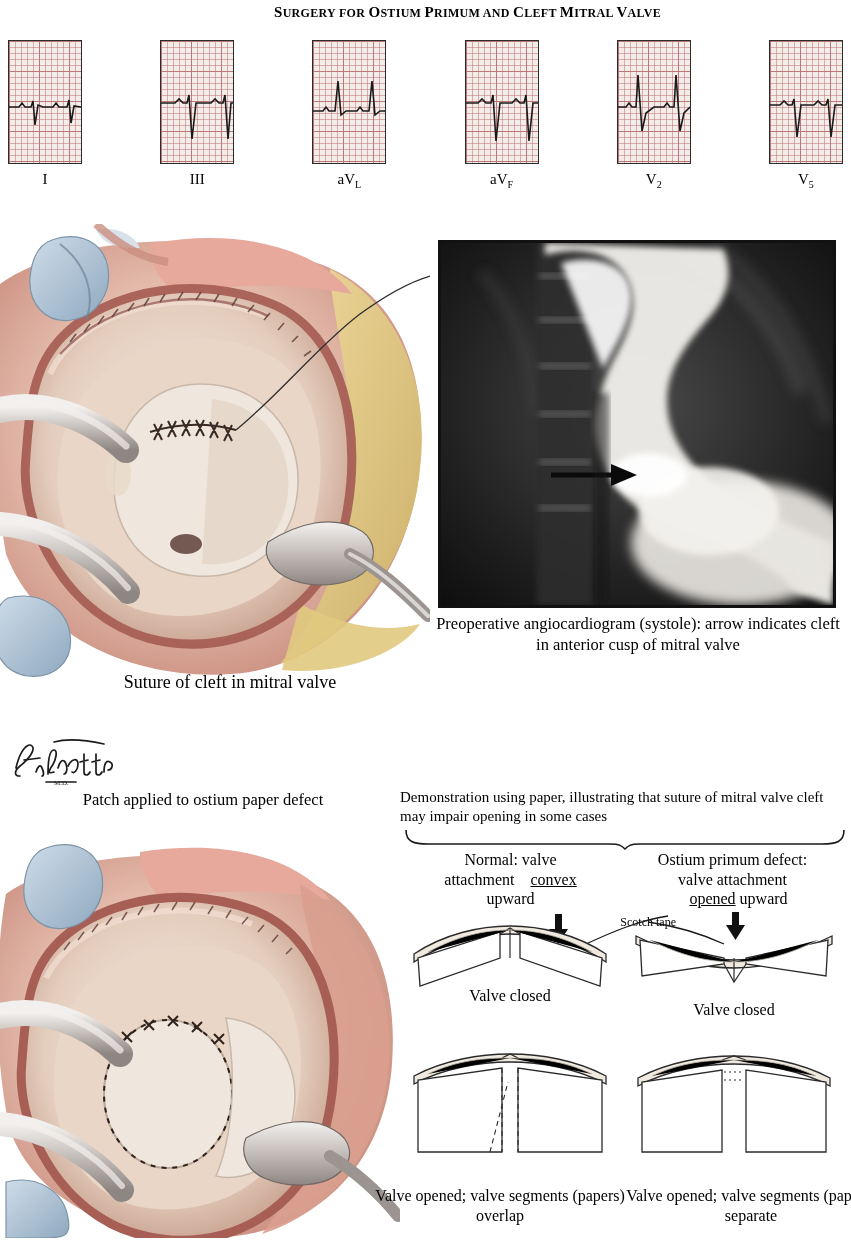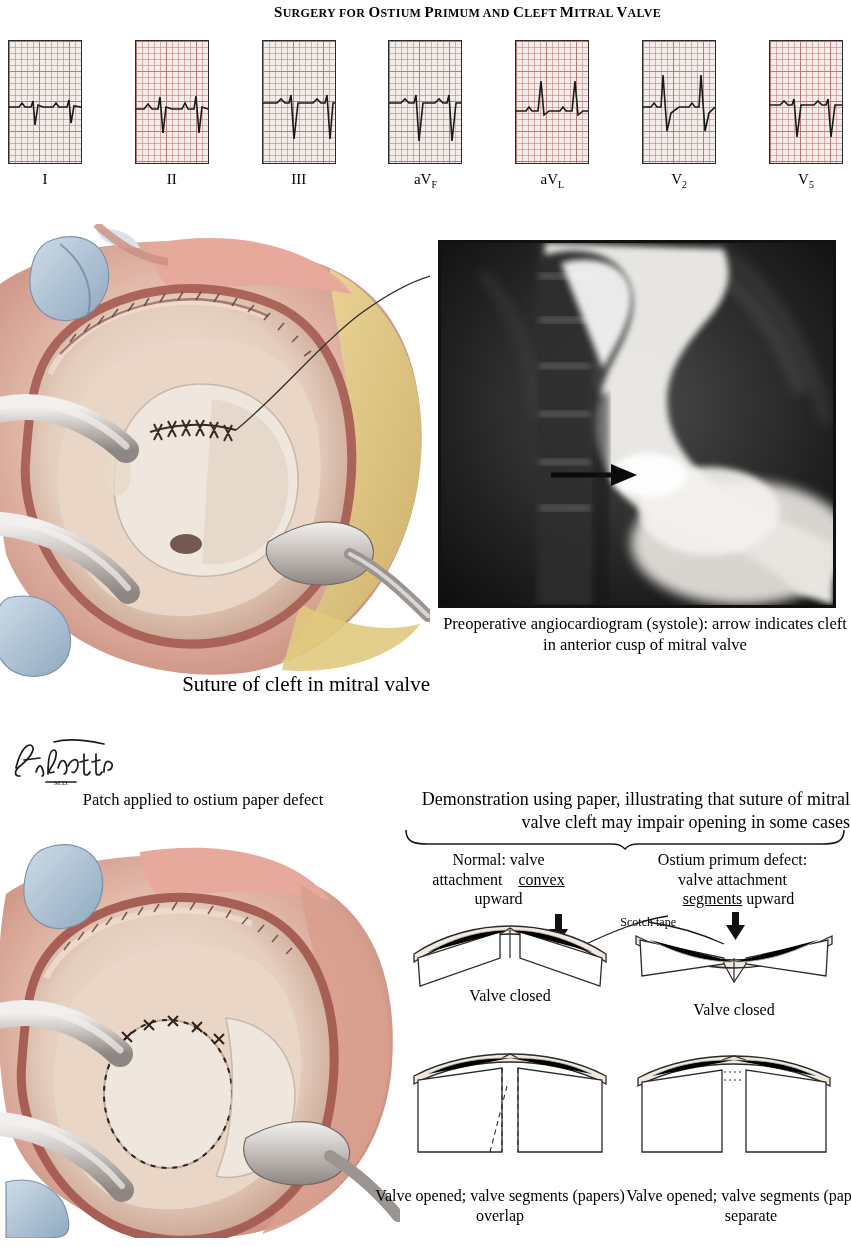--- a/index.html
+++ b/index.html
@@ -83,27 +83,26 @@
     border: 3px solid #111;
     box-sizing: border-box;
     background: #171717;
   }
   .xray-caption {
     position: absolute;
     left: 436px; top: 614px; width: 404px;
     text-align: center;
     font-size: 16.5px;
     line-height: 1.25;
-    margin-left: 7px;
   }
   .suture-caption {
     position: absolute;
     left: 30px; top: 672px; width: 400px;
-    text-align: right;
-    font-size: 21px;
+    text-align: center;
+    font-size: 18px;
   }
 
   
   #signature {
     position: absolute;
     left: 10px; top: 738px; width: 110px; height: 48px;
   }
 
   
   #fig-patch {
@@ -114,35 +113,35 @@
     left: 58px; top: 790px; width: 290px;
     text-align: center;
     font-size: 16.5px;
     line-height: 1.25;
   }
 
   
   .demo-head {
     position: absolute;
     left: 400px; top: 788px; width: 450px;
-    text-align: right;
-    font-size: 18px;
+    text-align: left;
+    font-size: 15px;
     line-height: 1.25;
   }
   .demo-brace {
     position: absolute;
     left: 404px; top: 828px; width: 442px; height: 22px;
   }
   .demo-col-head {
     position: absolute;
     font-size: 16px;
     line-height: 1.22;
     text-align: center;
   }
-  #demo-head-left { left: 396px; top: 850px; width: 205px; }
+  #demo-head-left { left: 408px; top: 850px; width: 205px; }
   #demo-head-right { left: 630px; top: 850px; width: 205px; }
   .u { text-decoration: underline; margin-left: 12px; }
 
   .demo-fig { position: absolute; }
   #demo-fig-tl { left: 404px; top: 912px; width: 212px; height: 80px; }
   #demo-fig-tr { left: 628px; top: 912px; width: 212px; height: 80px; }
   #demo-fig-bl { left: 404px; top: 1052px; width: 212px; height: 110px; }
   #demo-fig-br { left: 628px; top: 1052px; width: 212px; height: 110px; }
 
   .demo-cap {
@@ -175,55 +174,47 @@
 
   <div class="ecg-cell">
     <div class="ecg-box">
       <svg width="72" height="122" viewBox="0 0 72 122">
           <path d="M0 66 L10 66 L13 62 L16 66 L22 66 L24 60 L26 84 L29 64 L34 66 L44 66 L47 62 L50 66 L58 66 L60 59 L62 82 L65 65 L72 66" fill="none" stroke="#1a1a1a" stroke-width="1.6"></path>
         </svg>
     </div>
     <div class="ecg-label"><span>I</span></div>
   </div>
 
-  <div class="ecg-cell">
-    <div class="ecg-box">
-      <svg width="72" height="122" viewBox="0 0 72 122">
-          <path d="M0 68 L8 68 L12 63 L16 68 L22 68 L24 56 L27 92 L30 66 L36 68 L46 68 L49 62 L52 68 L58 68 L60 55 L63 92 L66 66 L72 68" fill="none" stroke="#1a1a1a" stroke-width="1.6"></path>
-        </svg>
-    </div>
-    <div class="ecg-label"><span>II</span></div>
-  </div>
 
   <div class="ecg-cell">
     <div class="ecg-box">
       <svg width="72" height="122" viewBox="0 0 72 122">
           <path d="M0 62 L14 62 L18 58 L22 62 L26 62 L28 54 L31 98 L35 62 L50 62 L54 58 L58 62 L62 62 L64 54 L67 98 L70 62 L72 62" fill="none" stroke="#1a1a1a" stroke-width="1.6"></path>
         </svg>
     </div>
     <div class="ecg-label"><span>III</span></div>
   </div>
 
 
   <div class="ecg-cell">
     <div class="ecg-box">
       <svg width="72" height="122" viewBox="0 0 72 122">
+          <path d="M0 70 L10 70 L13 66 L16 70 L22 70 L25 40 L28 74 L33 70 L44 70 L47 66 L50 70 L56 70 L59 40 L62 74 L67 70 L72 70" fill="none" stroke="#1a1a1a" stroke-width="1.6"></path>
+        </svg>
+    </div>
+    <div class="ecg-label"><span>aV</span><sub>L</sub></div>
+  </div>
+
+  <div class="ecg-cell">
+    <div class="ecg-box">
+      <svg width="72" height="122" viewBox="0 0 72 122">
           <path d="M0 62 L12 62 L16 58 L20 62 L25 62 L27 54 L30 100 L34 62 L46 62 L50 58 L54 62 L58 62 L60 54 L63 100 L67 62 L72 62" fill="none" stroke="#1a1a1a" stroke-width="1.6"></path>
         </svg>
     </div>
     <div class="ecg-label"><span>aV</span><sub>F</sub></div>
-  </div>
-
-  <div class="ecg-cell">
-    <div class="ecg-box">
-      <svg width="72" height="122" viewBox="0 0 72 122">
-          <path d="M0 70 L10 70 L13 66 L16 70 L22 70 L25 40 L28 74 L33 70 L44 70 L47 66 L50 70 L56 70 L59 40 L62 74 L67 70 L72 70" fill="none" stroke="#1a1a1a" stroke-width="1.6"></path>
-        </svg>
-    </div>
-    <div class="ecg-label"><span>aV</span><sub>L</sub></div>
   </div>
 
 
   <div class="ecg-cell">
     <div class="ecg-box">
       <svg width="72" height="122" viewBox="0 0 72 122">
           <path d="M0 66 L8 66 L11 62 L14 66 L18 66 L20 34 L24 90 L28 72 L36 66 L46 66 L49 62 L52 66 L56 66 L58 34 L62 90 L66 72 L72 66" fill="none" stroke="#1a1a1a" stroke-width="1.6"></path>
         </svg>
     </div>
     <div class="ecg-label"><span>V</span><sub>2</sub></div>
@@ -477,21 +468,21 @@
 
 <div class="demo-col-head" id="demo-head-left">
   <span>Normal: valve</span><br>
   <span>attachment </span><span class="u">convex</span><br>
   <span>upward</span>
 </div>
 
 <div class="demo-col-head" id="demo-head-right">
   <span>Ostium primum defect:</span><br>
   <span>valve attachment</span><br>
-  <span class="u">segments</span><span> upward</span>
+  <span class="u">opened</span><span> upward</span>
 </div>
 
 <div class="scotch-label">
   <span>Scotch tape</span>
 </div>
 <svg style="position:absolute;left:560px;top:912px;width:110px;height:38px" viewBox="0 0 110 38">
   <path d="M108 4 C80 8 52 20 26 32" fill="none" stroke="#1a1a1a" stroke-width="1.3"></path>
 </svg>
 <svg style="position:absolute;left:646px;top:918px;width:110px;height:34px" viewBox="0 0 110 34">
   <path d="M2 4 C30 8 56 16 78 26" fill="none" stroke="#1a1a1a" stroke-width="1.3"></path>

